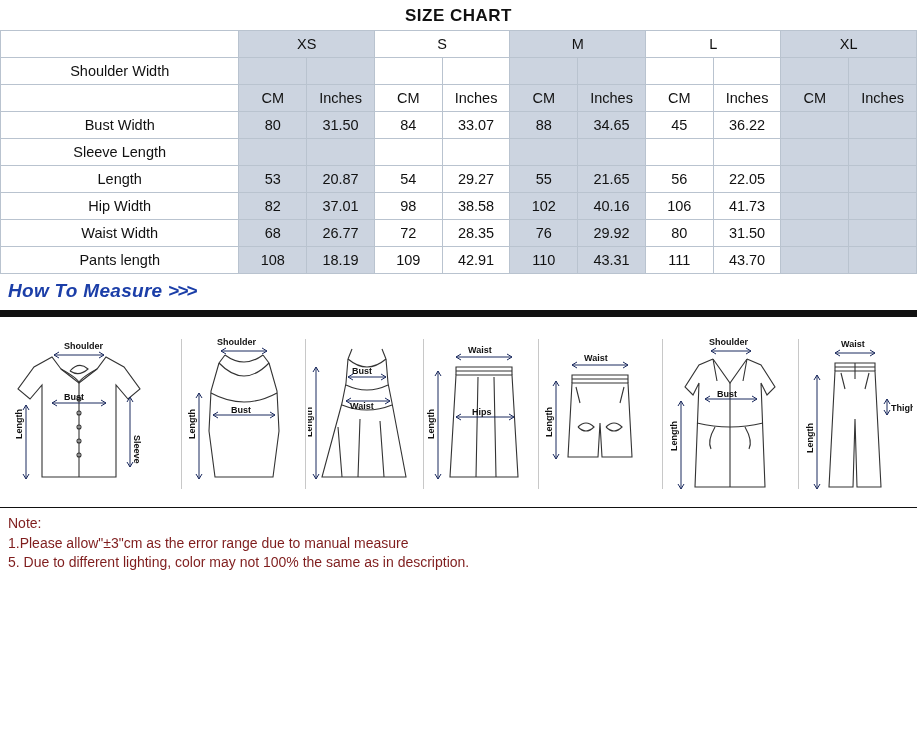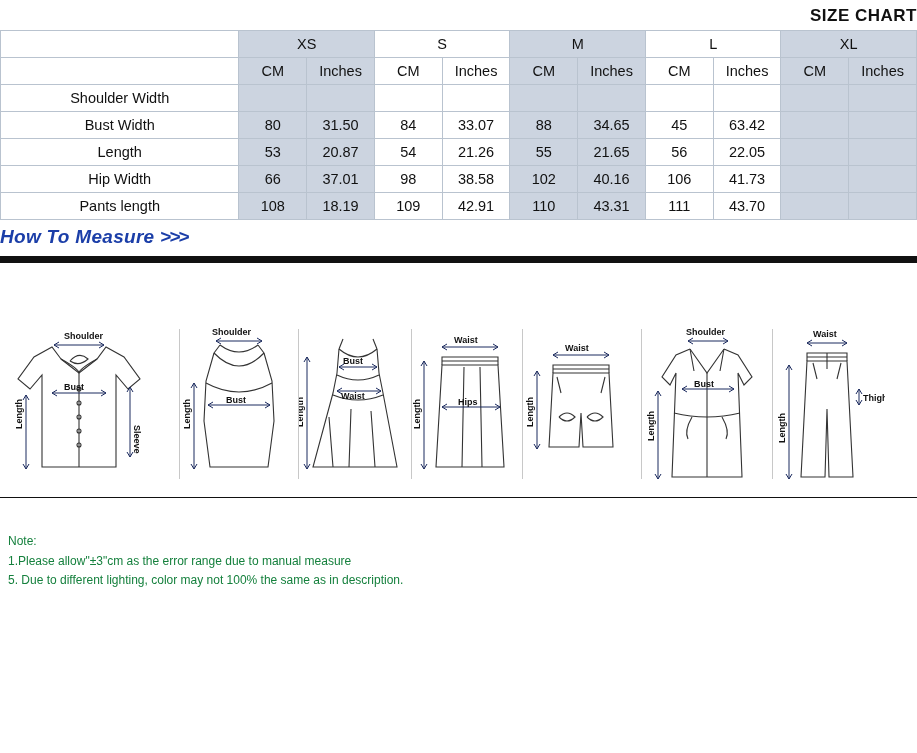--- a/index.html
+++ b/index.html
@@ -14,21 +14,21 @@
     color: #111111;
     overflow: hidden;
   }
   #page {
     position: relative;
     width: 917px;
     height: 753px;
   }
   
   .chart-title {
-    text-align: right;
+    text-align: center;
     font-size: 17px;
     font-weight: bold;
     letter-spacing: 0.5px;
     padding: 6px 0 4px 0;
     color: #111;
   }
   
   table.size-chart {
     border-collapse: collapse;
     width: 917px;
@@ -69,59 +69,58 @@
   .how-wrap {
     position: relative;
     margin-top: 6px;
     height: 30px;
   }
   .how-title {
     font-size: 19px;
     font-weight: bold;
     font-style: italic;
     color: #1b3ea8;
-    padding-left: 0;
+    padding-left: 8px;
     letter-spacing: 0.3px;
   }
   .how-title .arrows {
     color: #1b3ea8;
     letter-spacing: -2px;
   }
   .black-bar {
     height: 7px;
     background: #111111;
     width: 917px;
   }
   
   .figures {
     display: flex;
     align-items: flex-end;
+    justify-content: space-between;
     height: 190px;
     padding: 4px 4px 0 4px;
     box-sizing: border-box;
-    margin-top: 44px;
   }
   .fig {
     position: relative;
     flex: 0 0 auto;
   }
   .fig svg { display: block; }
   .figsep {
     width: 1px;
     background: #c8c8c8;
     height: 150px;
     align-self: center;
   }
   
   .notes {
     padding: 6px 8px 0 8px;
-    font-size: 12px;
+    font-size: 14px;
     line-height: 19.5px;
-    color: #15803d;
-    margin-top: 28px;
+    color: #7f1d1d;
   }
   .notes div { white-space: nowrap; }
   .hr-line {
     border-top: 1px solid #111;
     width: 917px;
   }
 </style>
 </head>
 <body>
 
@@ -132,91 +131,117 @@
   <table class="size-chart">
     <tbody>
       <tr>
         <td class="col-label corner"></td>
         <td class="col-unit size-head shade" colspan="2">XS</td>
         <td class="col-unit size-head plain" colspan="2">S</td>
         <td class="col-unit size-head shade" colspan="2">M</td>
         <td class="col-unit size-head plain" colspan="2">L</td>
         <td class="col-unit size-head shade" colspan="2">XL</td>
       </tr>
+      <tr>
+        <td class="rowlabel">Shoulder Width</td>
+        <td class="shade"></td>
+        <td class="shade"></td>
+        <td class="plain"></td>
+        <td class="plain"></td>
+        <td class="shade"></td>
+        <td class="shade"></td>
+        <td class="plain"></td>
+        <td class="plain"></td>
+        <td class="shade"></td>
+        <td class="shade"></td>
+      </tr>
+
       <tr>
         <td class="col-label corner"></td>
         <td class="col-unit unit-head shade">CM</td>
         <td class="col-unit unit-head shade">Inches</td>
         <td class="col-unit unit-head plain">CM</td>
         <td class="col-unit unit-head plain">Inches</td>
         <td class="col-unit unit-head shade">CM</td>
         <td class="col-unit unit-head shade">Inches</td>
         <td class="col-unit unit-head plain">CM</td>
         <td class="col-unit unit-head plain">Inches</td>
         <td class="col-unit unit-head shade">CM</td>
         <td class="col-unit unit-head shade">Inches</td>
       </tr>
 
       <tr>
-        <td class="rowlabel">Shoulder Width</td>
-        <td class="shade"></td>
-        <td class="shade"></td>
-        <td class="plain"></td>
-        <td class="plain"></td>
-        <td class="shade"></td>
-        <td class="shade"></td>
-        <td class="plain"></td>
-        <td class="plain"></td>
-        <td class="shade"></td>
-        <td class="shade"></td>
-      </tr>
-
-      <tr>
         <td class="rowlabel">Bust Width</td>
         <td class="shade">80</td>
         <td class="shade">31.50</td>
         <td class="plain">84</td>
         <td class="plain">33.07</td>
         <td class="shade">88</td>
         <td class="shade">34.65</td>
         <td class="plain">45</td>
-        <td class="plain">63.42</td>
-        <td class="shade"></td>
-        <td class="shade"></td>
-      </tr>
-
+        <td class="plain">36.22</td>
+        <td class="shade"></td>
+        <td class="shade"></td>
+      </tr>
+
+      <tr>
+        <td class="rowlabel">Sleeve Length</td>
+        <td class="shade"></td>
+        <td class="shade"></td>
+        <td class="plain"></td>
+        <td class="plain"></td>
+        <td class="shade"></td>
+        <td class="shade"></td>
+        <td class="plain"></td>
+        <td class="plain"></td>
+        <td class="shade"></td>
+        <td class="shade"></td>
+      </tr>
 
       <tr>
         <td class="rowlabel">Length</td>
         <td class="shade">53</td>
         <td class="shade">20.87</td>
         <td class="plain">54</td>
-        <td class="plain">21.26</td>
+        <td class="plain">29.27</td>
         <td class="shade">55</td>
         <td class="shade">21.65</td>
         <td class="plain">56</td>
         <td class="plain">22.05</td>
         <td class="shade"></td>
         <td class="shade"></td>
       </tr>
 
       <tr>
         <td class="rowlabel">Hip Width</td>
-        <td class="shade">66</td>
+        <td class="shade">82</td>
         <td class="shade">37.01</td>
         <td class="plain">98</td>
         <td class="plain">38.58</td>
         <td class="shade">102</td>
         <td class="shade">40.16</td>
         <td class="plain">106</td>
         <td class="plain">41.73</td>
         <td class="shade"></td>
         <td class="shade"></td>
       </tr>
 
+      <tr>
+        <td class="rowlabel">Waist Width</td>
+        <td class="shade">68</td>
+        <td class="shade">26.77</td>
+        <td class="plain">72</td>
+        <td class="plain">28.35</td>
+        <td class="shade">76</td>
+        <td class="shade">29.92</td>
+        <td class="plain">80</td>
+        <td class="plain">31.50</td>
+        <td class="shade"></td>
+        <td class="shade"></td>
+      </tr>
 
       <tr>
         <td class="rowlabel">Pants length</td>
         <td class="shade">108</td>
         <td class="shade">18.19</td>
         <td class="plain">109</td>
         <td class="plain">42.91</td>
         <td class="shade">110</td>
         <td class="shade">43.31</td>
         <td class="plain">111</td>

